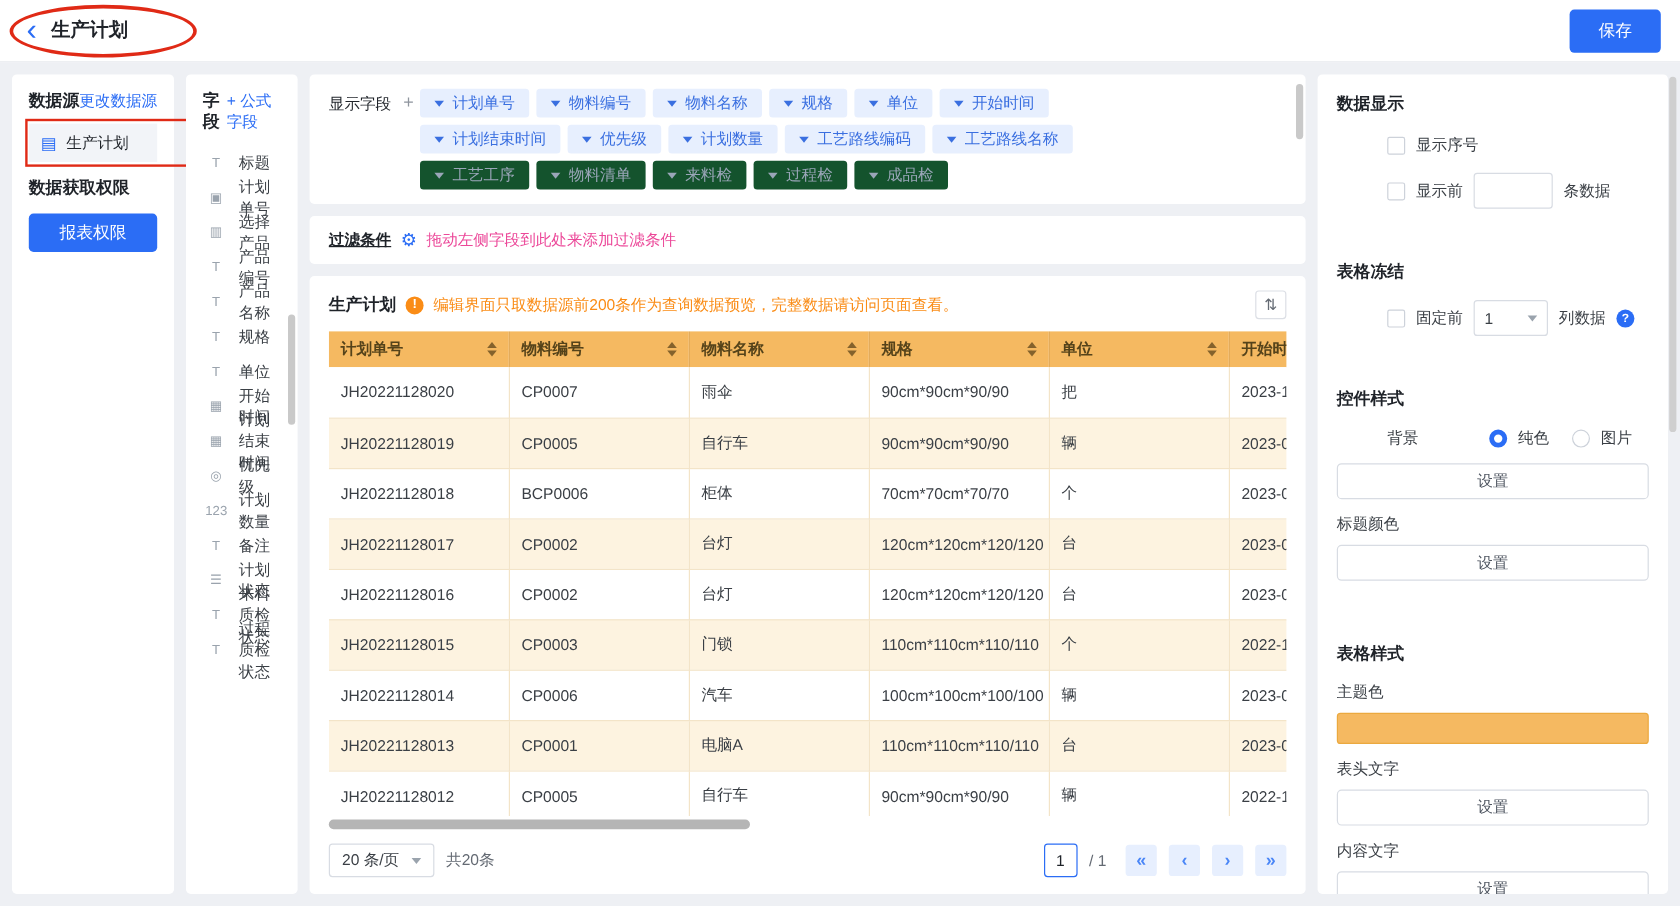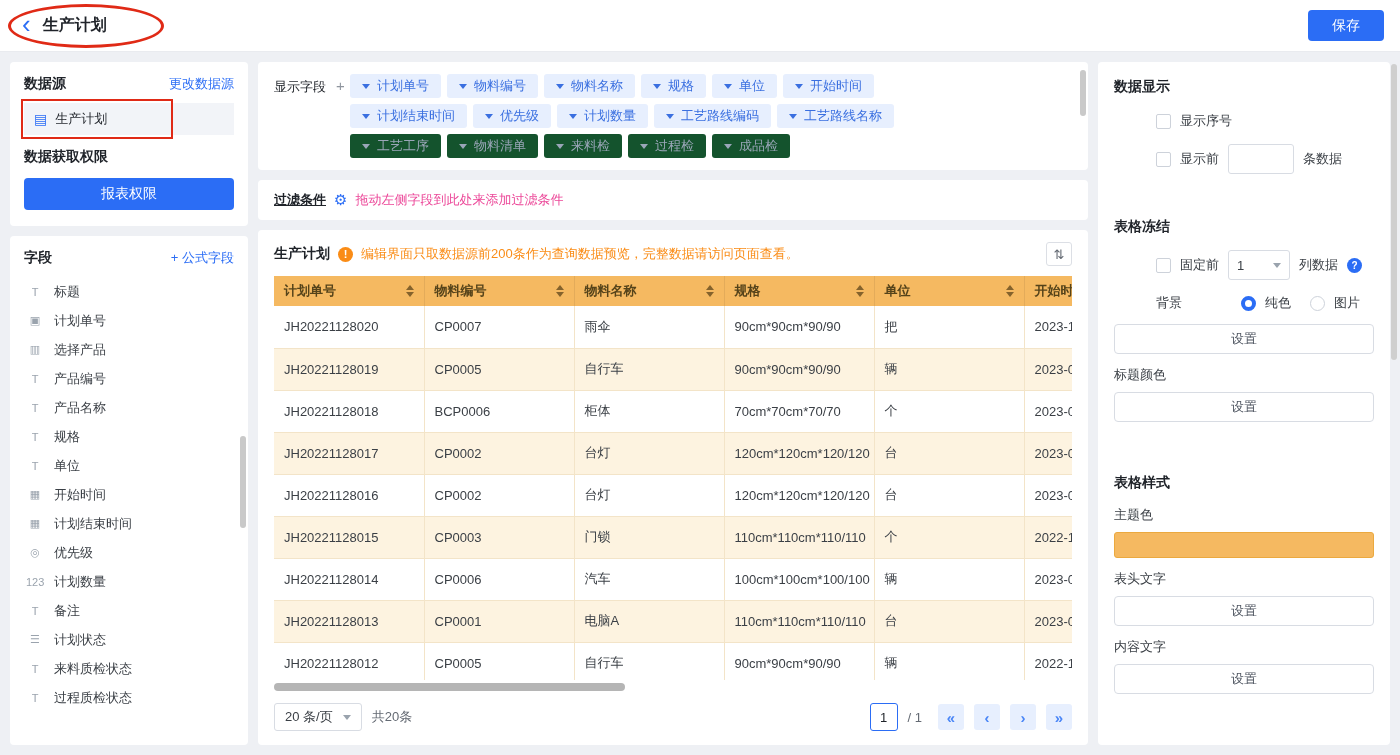--- a/index.html
+++ b/index.html
@@ -8,26 +8,26 @@
     font-family: "Liberation Sans","DejaVu Sans",sans-serif;
     background:#eef0f4; color:#1f2329; position:relative; font-size:13px;
   }
   
   .topbar { height:52px; background:#fff; border-bottom:1px solid #e9ebef;
     display:flex; align-items:center; padding:0 16px; position:relative; }
   .back { color:#2b6df5; font-size:26px; line-height:1; margin:0 12px 4px 6px; cursor:pointer; }
   .page-title { font-size:16px; font-weight:bold; }
   .annot-ellipse { position:absolute; left:8px; top:4px; width:156px; height:44px;
     border:3px solid #e02a16; border-radius:50%; pointer-events:none; }
-  .save-btn { margin-left:auto; background:#2b6df5; color:#fff; height:31px;
+  .save-btn { margin-left:auto; background:#2b6df5; color:#fff; height:36px;
     padding:0 24px; border-radius:4px; display:flex; align-items:center; font-size:14px; cursor:pointer; }
   
   .content { display:flex; gap:10px; padding:10px; height:703px; }
   .card { background:#fff; border-radius:4px; }
-  .col-left { width:238px; display:flex; flex-direction:column; gap:10px; }
+  .col-left { width:238px; display:flex; flex-direction:row; gap:10px; }
   .col-center { flex:1; display:flex; flex-direction:column; gap:10px; min-width:0; }
   .col-right { width:292px; }
   
   .card-head { display:flex; justify-content:space-between; align-items:center; padding:13px 14px 10px; }
   .sec-title { font-size:14px; font-weight:bold; }
   .sec-title.sm { font-size:13px;text-decoration:underline; }
   .link { color:#2b6df5; font-size:13px; cursor:pointer; text-decoration:none; }
   .ds-item { margin:0 14px; height:32px; background:#f2f4f8; display:flex; align-items:center;
     gap:8px; padding:0 10px; position:relative; cursor:pointer; }
   .doc-icon { color:#2b6df5; font-size:14px; }
@@ -486,20 +486,21 @@
         <span class="cb"></span>
         <span class="r-label">固定前</span>
         <span class="mini-select">
           <span>1</span>
           <i class="sel-caret"></i>
         </span>
         <span class="r-label">列数据</span>
         <span class="help">?</span>
       </div>
 
+      <div class="r-title mt44">控件样式</div>
       <div class="r-row mt14">
         <span class="r-label bg-label">背景</span>
         <span class="radio on"></span>
         <span class="r-label">纯色</span>
         <span class="radio" style="margin-left:10px"></span>
         <span class="r-label">图片</span>
       </div>
       <div class="set-btn mt12">设置</div>
       <div class="r-label mt12">标题颜色</div>
       <div class="set-btn mt8">设置</div>

